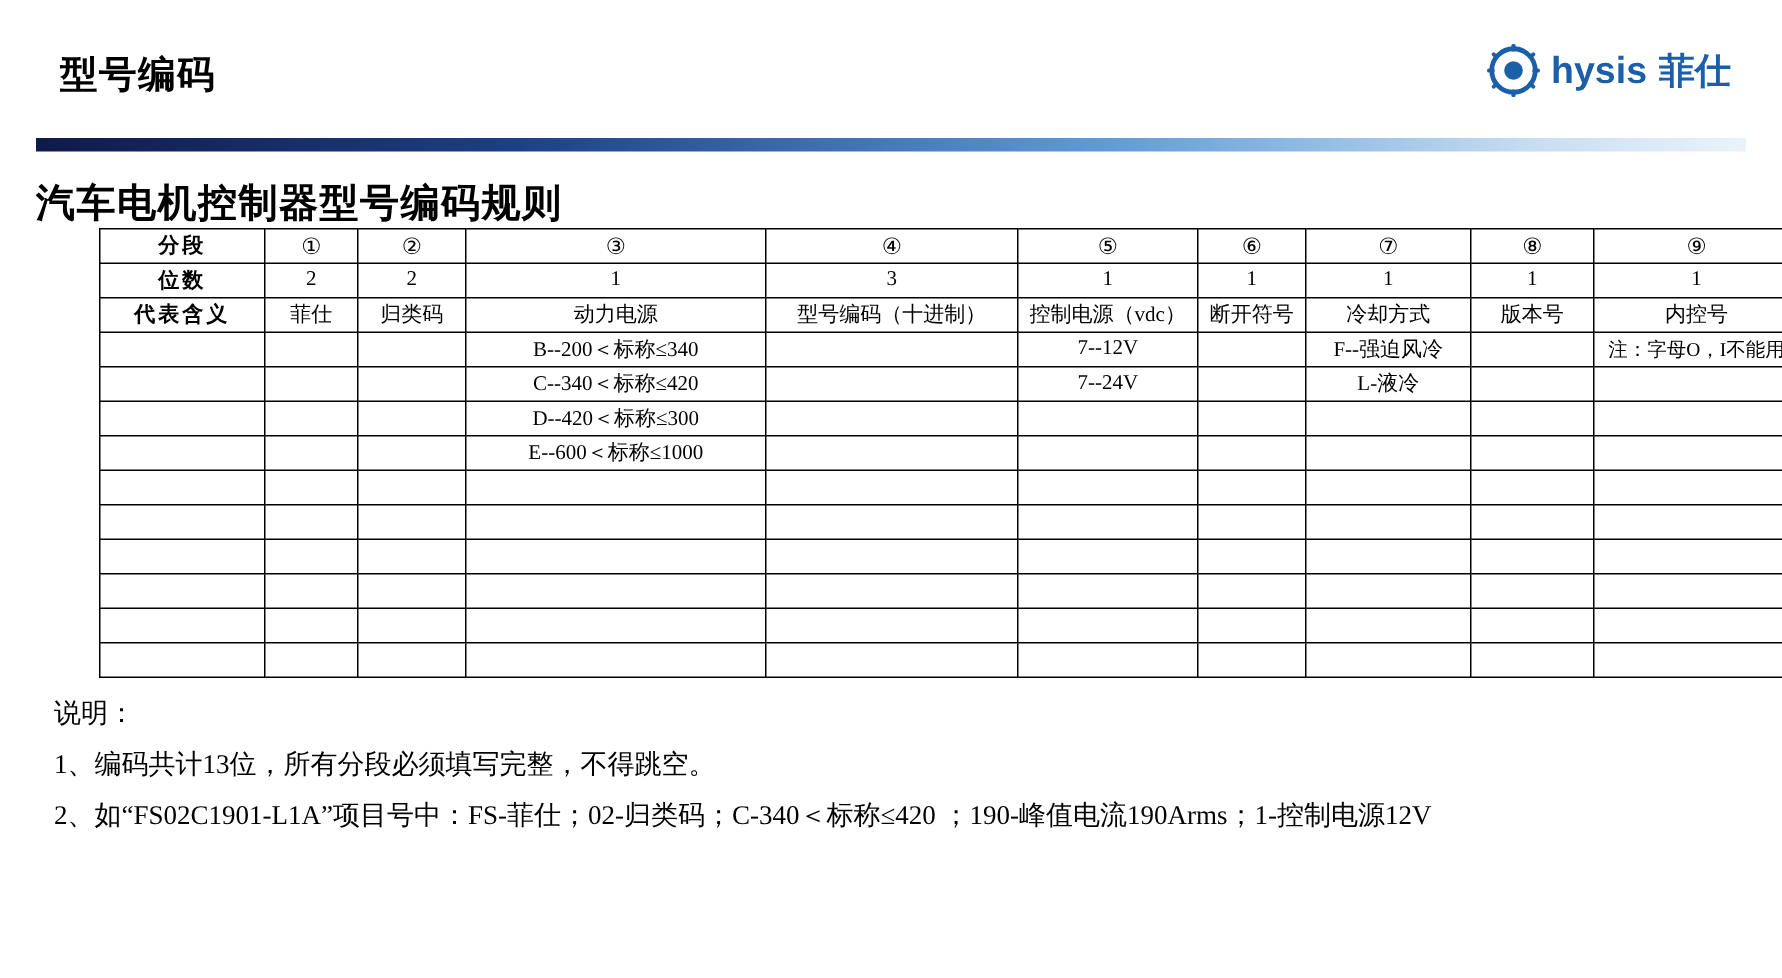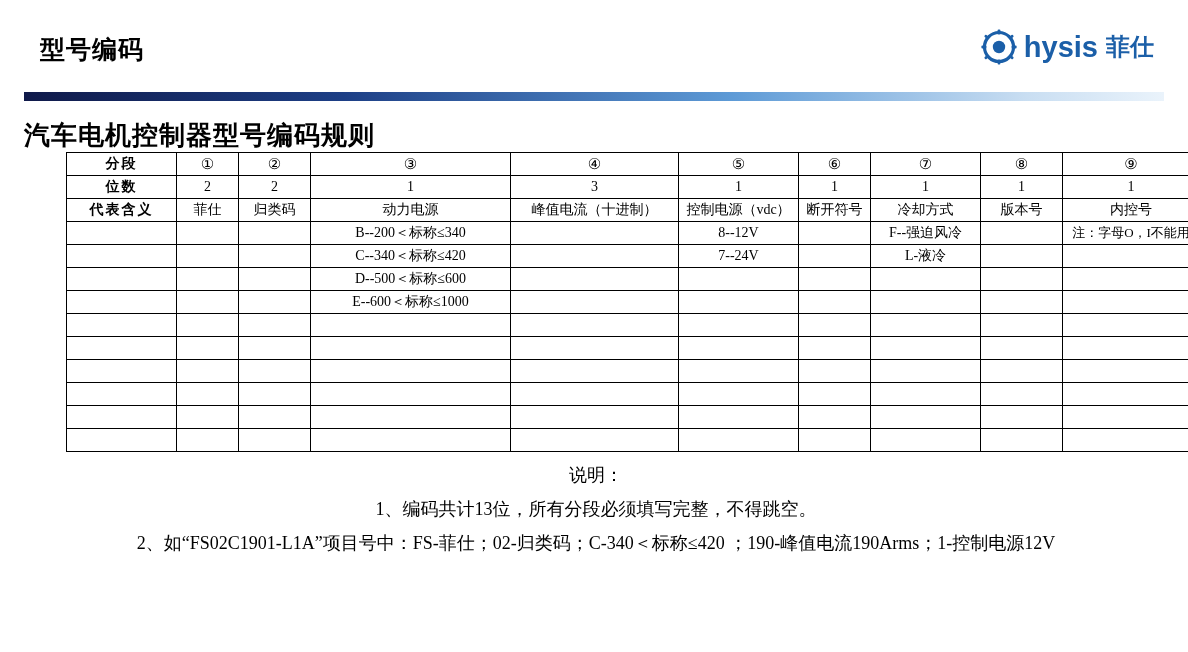--- a/index.html
+++ b/index.html
@@ -39,21 +39,21 @@
     align-items: center;
     gap: 6px;
   }
   .brand-mark {
     width: 38px;
     height: 38px;
     position: relative;
   }
   .brand-text {
     font-family: "Liberation Sans", "DejaVu Sans", sans-serif;
-    font-size: 29px;
+    font-size: 25px;
     font-weight: bold;
     color: #1b5fa8;
     letter-spacing: 0px;
   }
   .brand-cn {
     font-family: "Liberation Sans", "DejaVu Sans", sans-serif;
     font-size: 24px;
     font-weight: bold;
     color: #1b5fa8;
     margin-left: 2px;
@@ -130,21 +130,20 @@
   .notes {
     position: absolute;
     left: 36px;
     top: 462px;
     width: 1120px;
     font-size: 18px;
     line-height: 1.55;
   }
   .notes p {
     margin: 0 0 6px 0;
-    text-align: center;
   }
 </style>
 </head>
 <body>
 
 <div class="page">
 
   <div class="page-title">型号编码</div>
 
   <div class="brand">
@@ -210,34 +209,34 @@
           <td>1</td>
           <td>1</td>
           <td>1</td>
           <td>1</td>
         </tr>
         <tr>
           <td class="lbl">代表含义</td>
           <td>菲仕</td>
           <td>归类码</td>
           <td>动力电源</td>
-          <td>峰值电流（十进制）</td>
+          <td>型号编码（十进制）</td>
           <td>控制电源（vdc）</td>
           <td>断开符号</td>
           <td>冷却方式</td>
           <td>版本号</td>
           <td>内控号</td>
         </tr>
         <tr>
           <td></td>
           <td></td>
           <td></td>
           <td>B--200＜标称≤340</td>
           <td></td>
-          <td>8--12V</td>
+          <td>7--12V</td>
           <td></td>
           <td>F--强迫风冷</td>
           <td></td>
           <td class="small">注：字母O，I不能用</td>
         </tr>
         <tr>
           <td></td>
           <td></td>
           <td></td>
           <td>C--340＜标称≤420</td>
@@ -245,21 +244,21 @@
           <td>7--24V</td>
           <td></td>
           <td>L-液冷</td>
           <td></td>
           <td></td>
         </tr>
         <tr>
           <td></td>
           <td></td>
           <td></td>
-          <td>D--500＜标称≤600</td>
+          <td>D--420＜标称≤300</td>
           <td></td>
           <td></td>
           <td></td>
           <td></td>
           <td></td>
           <td></td>
         </tr>
         <tr>
           <td></td>
           <td></td>

